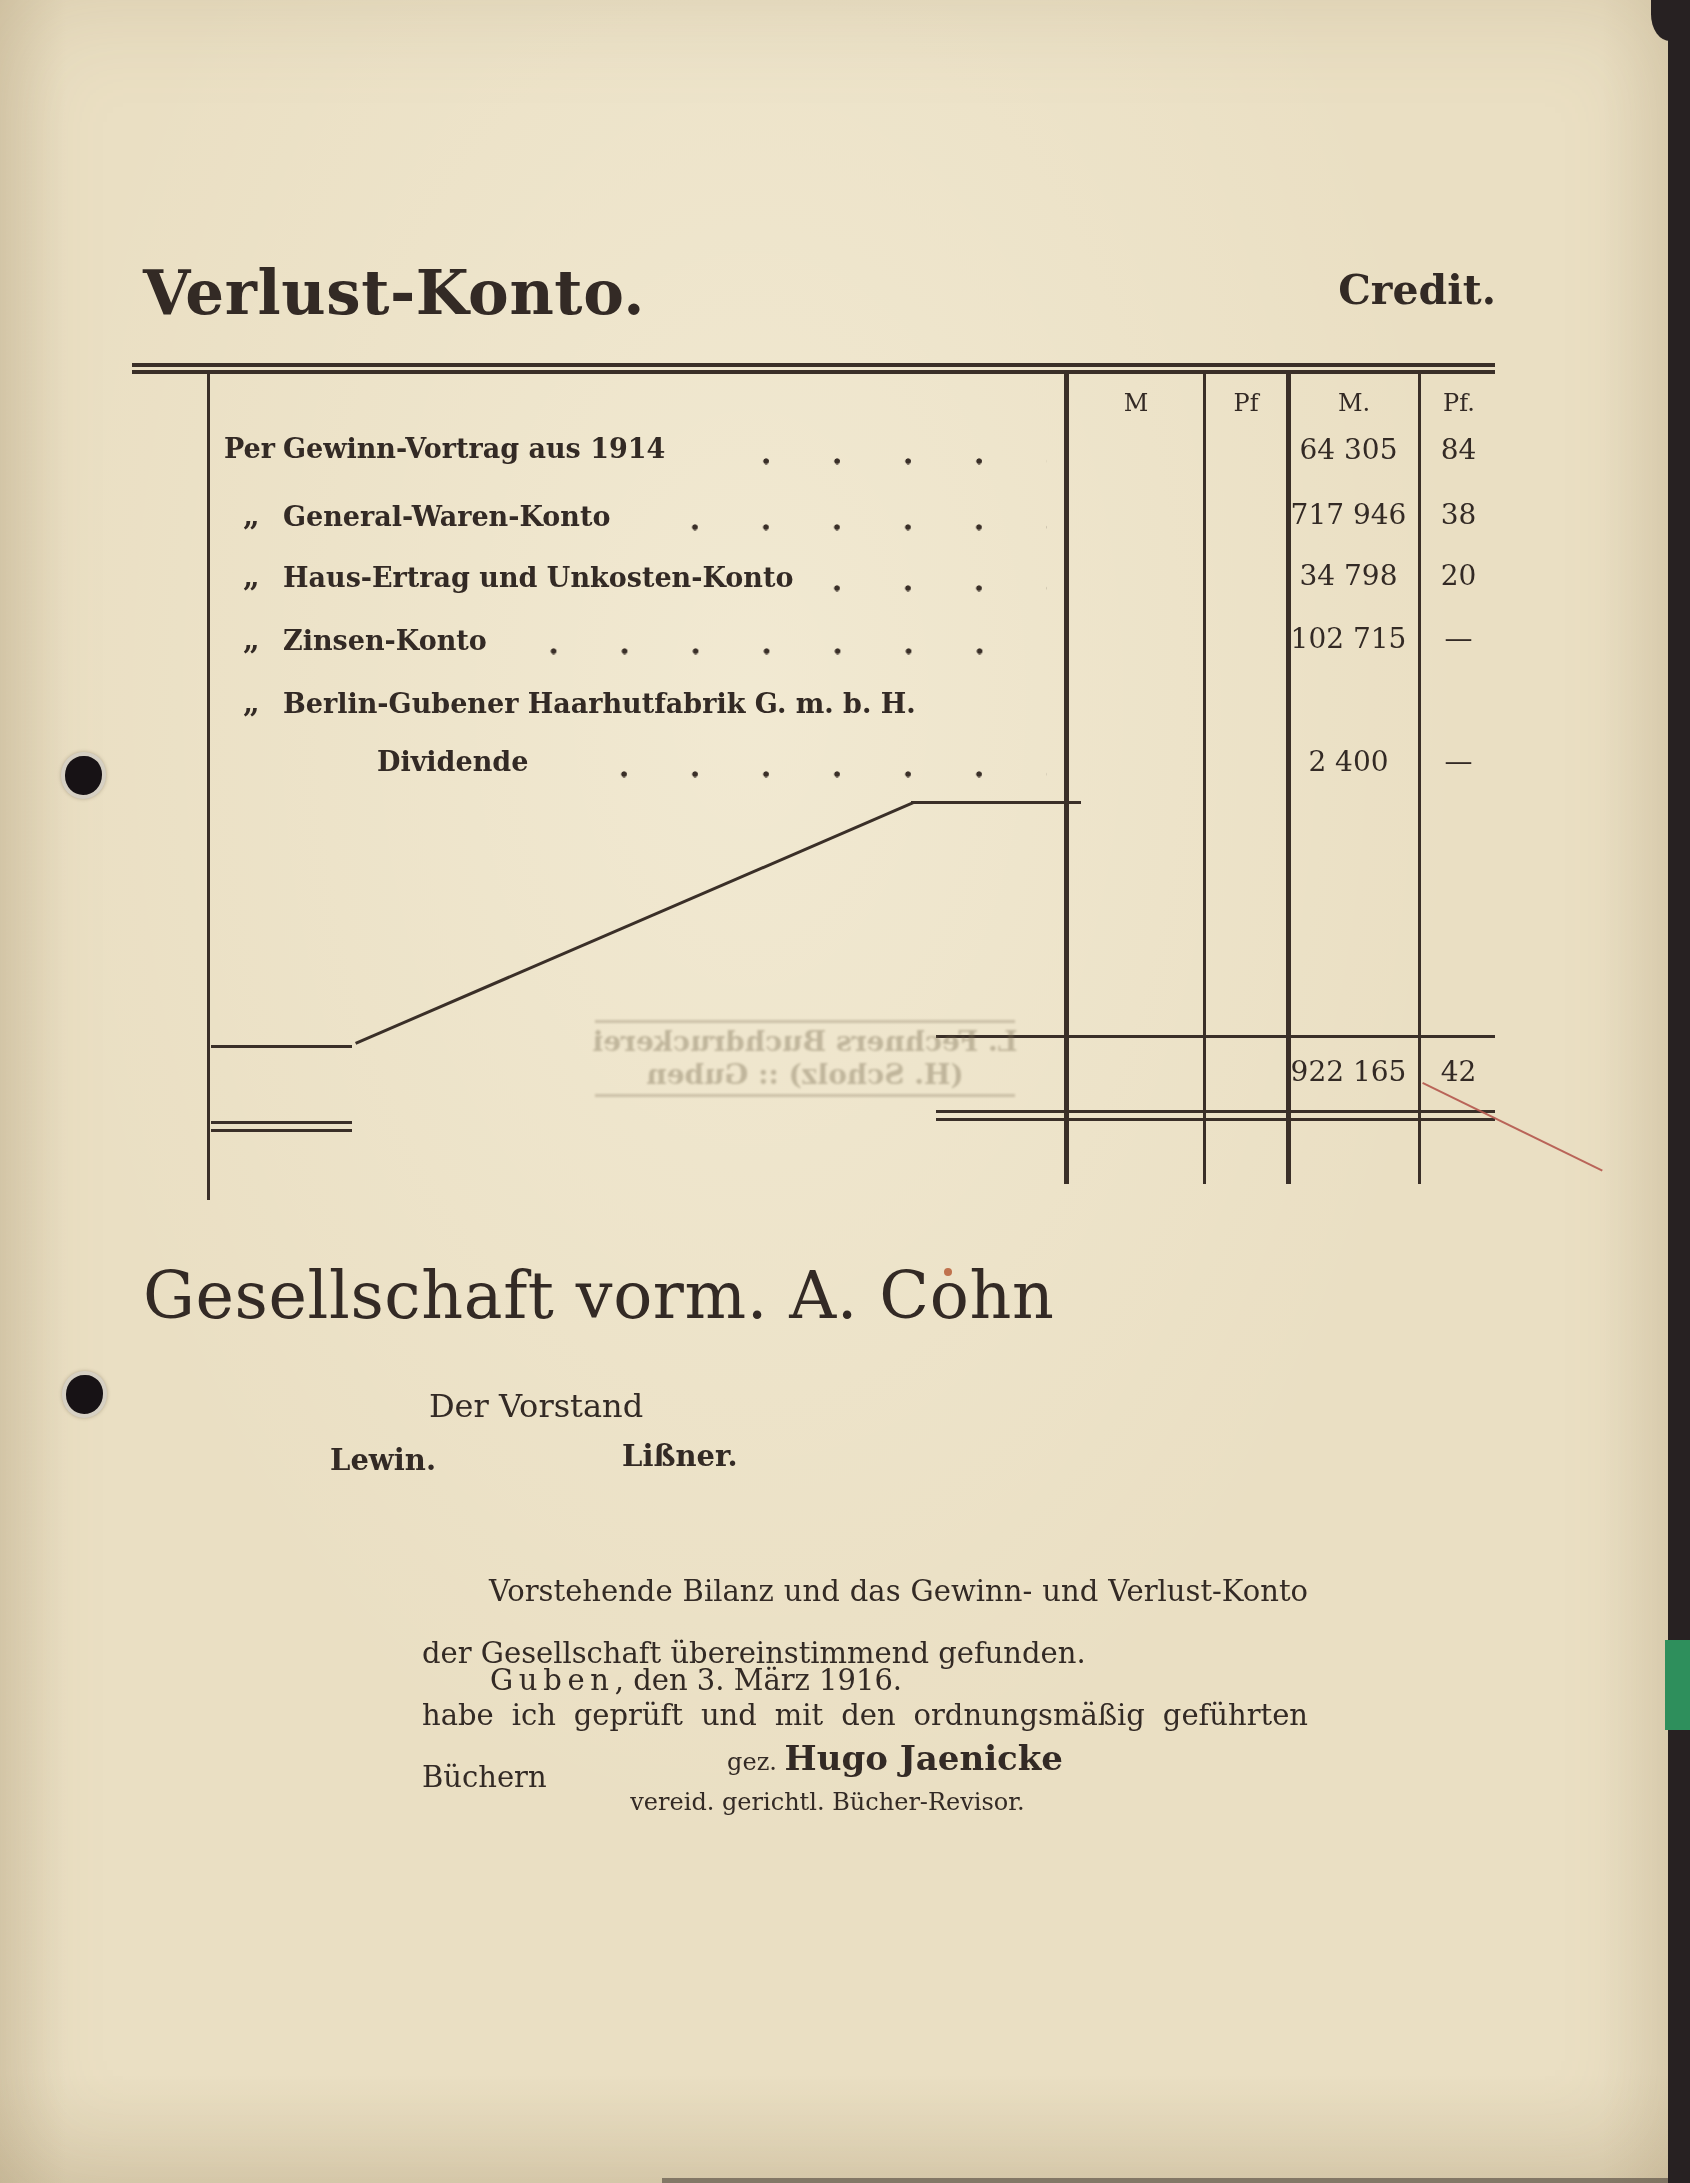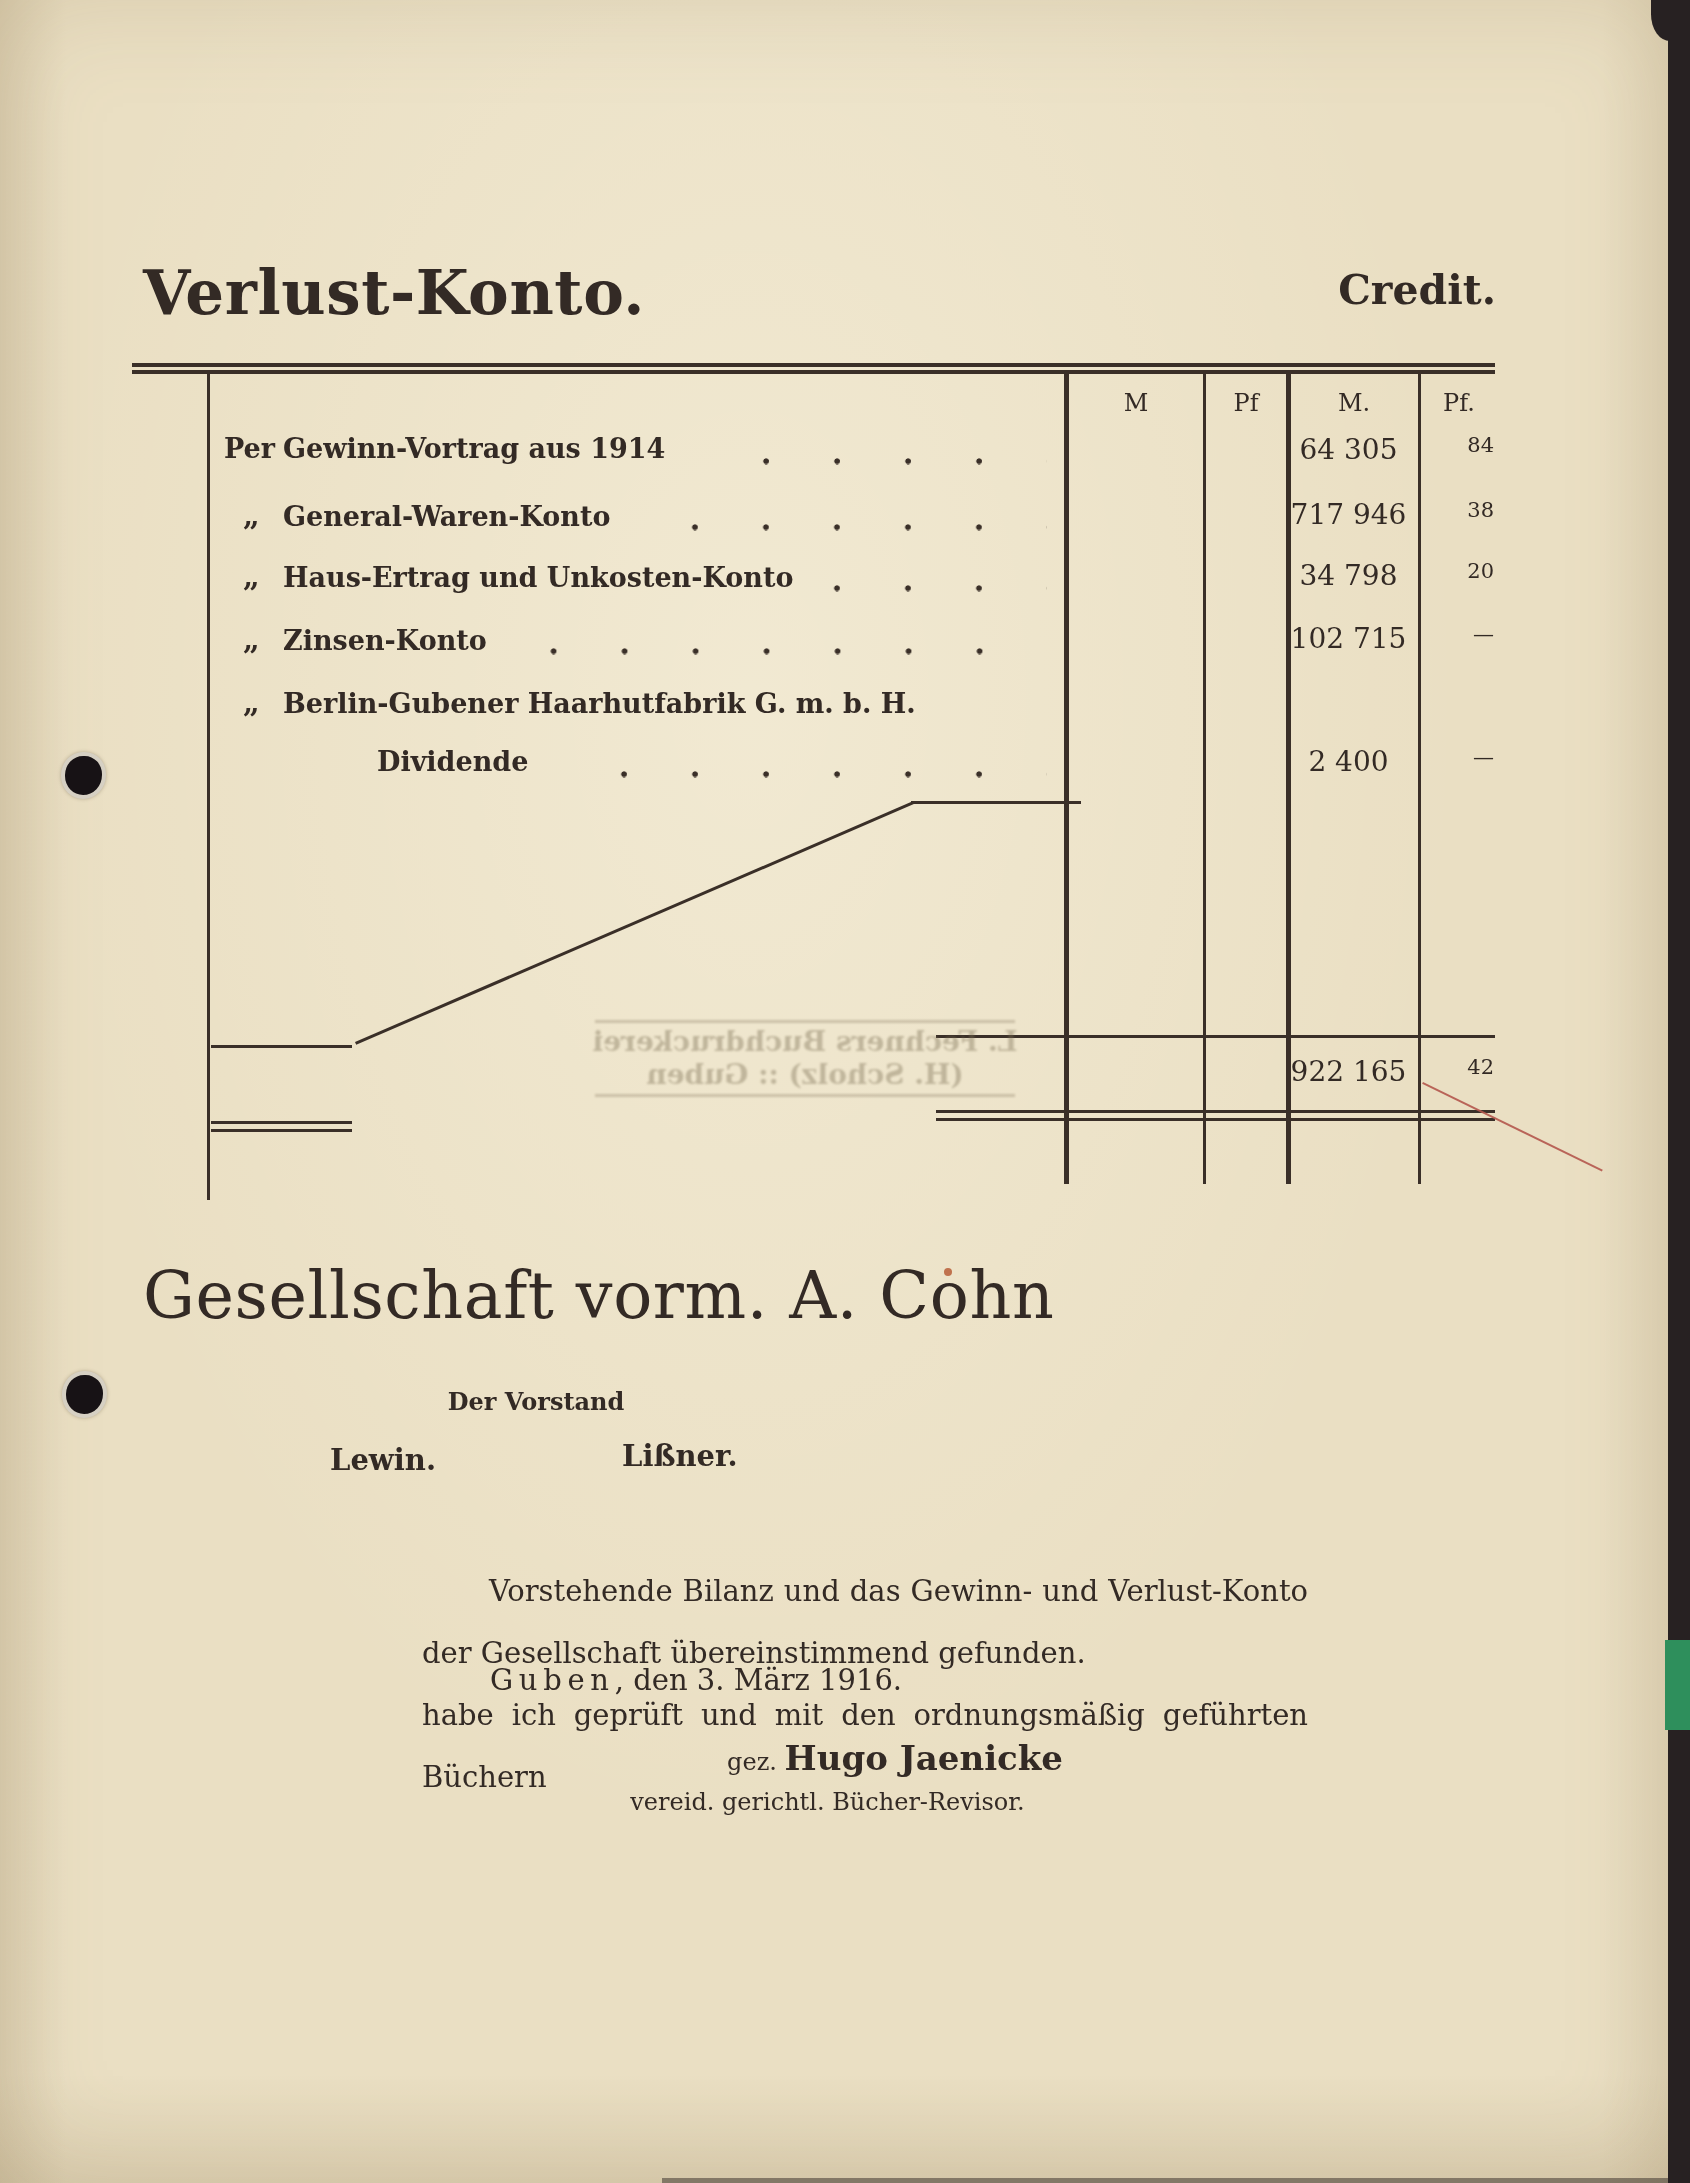--- a/index.html
+++ b/index.html
@@ -31,30 +31,30 @@
   
   .colhead{position:absolute;font-size:24px;text-align:center;}
   .trow{position:absolute;left:224px;width:827px;height:42px;display:flex;align-items:baseline;font-size:27px;font-weight:700;}
   .prefix{flex:0 0 59px;}
   .prefix.q{padding-left:19px;box-sizing:border-box;font-size:29px;}
   .rowlabel{white-space:nowrap;}
   .leader{flex:1 1 auto;height:6.4px;align-self:flex-end;margin:0 3.8px 10.2px 35px;
     background-image:radial-gradient(circle at 3.2px 3.2px,#3a2f28 2.5px,rgba(0,0,0,0) 3.2px);
     background-size:71px 6.4px;background-repeat:repeat-x;background-position:right center;}
   .amt-m{position:absolute;left:1288px;width:121px;text-align:center;font-size:28px;}
-  .amt-pf{position:absolute;left:1423px;width:71px;text-align:right;font-size:21px;}
+  .amt-pf{position:absolute;left:1423px;width:71px;text-align:center;font-size:28px;}
   .indent-label{margin-left:94px;font-weight:700;}
   
   .bleed{position:absolute;left:576px;top:1017px;width:458px;height:134px;
     transform:scaleX(-1);color:rgba(122,109,82,0.40);filter:blur(1px);
     font-size:28px;font-weight:700;text-align:center;}
   .bleed .brule{height:3.2px;background:rgba(122,109,82,0.30);margin:2.5px 19px;}
   
   .company{position:absolute;left:143px;top:1258px;font-size:65px;letter-spacing:0.6px;}
-  .board-head{position:absolute;left:412px;top:1387px;width:248px;text-align:center;font-size:24px;font-weight:bold;}
+  .board-head{position:absolute;left:412px;top:1387px;width:248px;text-align:center;font-size:32px;}
   .member1{position:absolute;left:330px;top:1443px;font-size:29px;font-weight:700;}
   .member2{position:absolute;left:622px;top:1439px;font-size:29px;font-weight:700;}
   .statement{position:absolute;left:422px;top:1560px;width:886px;font-size:29px;line-height:62px;}
   .statement .l{text-align:justify;text-align-last:justify;white-space:normal;}
   .statement .l.first{padding-left:67px;box-sizing:border-box;}
   .statement .l.last{text-align-last:left;}
   .dateline{position:absolute;left:490px;top:1663px;font-size:29px;}
   .dateline .sp{letter-spacing:5.7px;}
   .signline{position:absolute;left:592px;top:1738px;width:471px;text-align:right;font-size:24px;}
   .signline b{font-size:34px;font-weight:700;}

